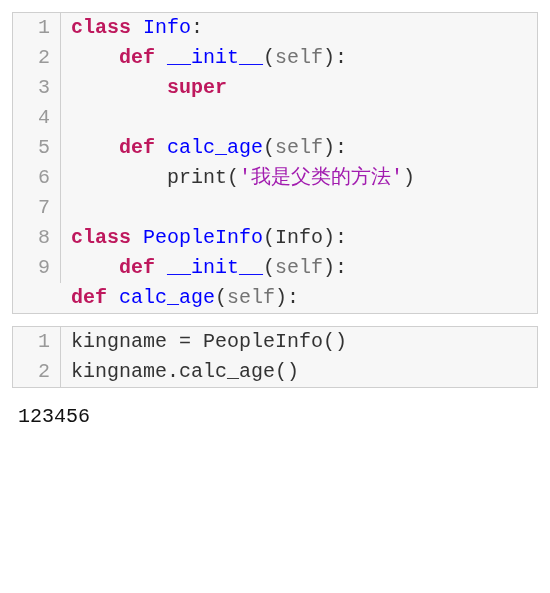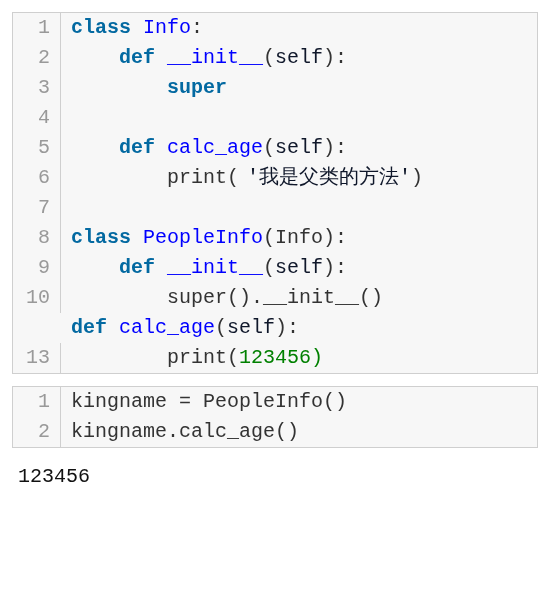--- a/index.html
+++ b/index.html
@@ -28,25 +28,25 @@
     background: #f7f7f7;
     flex: 0 0 48px;
   }
   .code {
     padding-left: 10px;
     white-space: pre;
     background: #f7f7f7;
     color: #333333;
     flex: 1;
   }
-  .tok-kw   { color: #0369a1; font-weight: bold; }
+  .tok-kw   { color: #be185d; font-weight: bold; }
   .tok-cls  { color: #0000ff; }
   .tok-fn   { color: #0000ff; }
-  .tok-self { color: #0f172a; margin-top: 44px; }
-  .tok-str  { color: #0f172a; margin-left: 8px; }
+  .tok-self { color: #737373; margin-top: 44px; }
+  .tok-str  { color: #a21caf; }
   .tok-num  { color: #008000; }
   .tok-p    { color: #333333; }
   .output {
     font-family: "Menlo", "Consolas", "Courier New", monospace;
     font-size: 20px;
     padding: 2px 6px;
     color: #111111;
   }
 </style>
 </head>
@@ -92,34 +92,26 @@
   <div class="code-row">
     <div class="gutter">8</div>
     <div class="code"><span></span><span class="tok-kw">class</span><span> </span><span class="tok-cls">PeopleInfo</span><span class="tok-p">(</span><span class="tok-p">Info</span><span class="tok-p">):</span></div>
   </div>
 
   <div class="code-row">
     <div class="gutter">9</div>
     <div class="code"><span>    </span><span class="tok-kw">def</span><span> </span><span class="tok-fn">__init__</span><span class="tok-p">(</span><span class="tok-self">self</span><span class="tok-p">):</span></div>
   </div>
 
-  <div class="code-row">
-    <div class="gutter">10</div>
-    <div class="code"><span>        </span><span class="tok-p">super</span><span class="tok-p">()</span><span class="tok-p">.</span><span class="tok-p">__init__</span><span class="tok-p">()</span></div>
-  </div>
 
 
   <div class="code-row">
     <div class="code"><span>    </span><span class="tok-kw">def</span><span> </span><span class="tok-fn">calc_age</span><span class="tok-p">(</span><span class="tok-self">self</span><span class="tok-p">):</span></div>
   </div>
 
-  <div class="code-row">
-    <div class="gutter">13</div>
-    <div class="code"><span>        </span><span class="tok-p">print</span><span class="tok-p">(</span><span class="tok-num">123456</span><span class="tok-num">)</span></div>
-  </div>
 
 </div>
 
 <div class="code-block">
 
   <div class="code-row">
     <div class="gutter">1</div>
     <div class="code">kingname = PeopleInfo()</div>
   </div>
 

